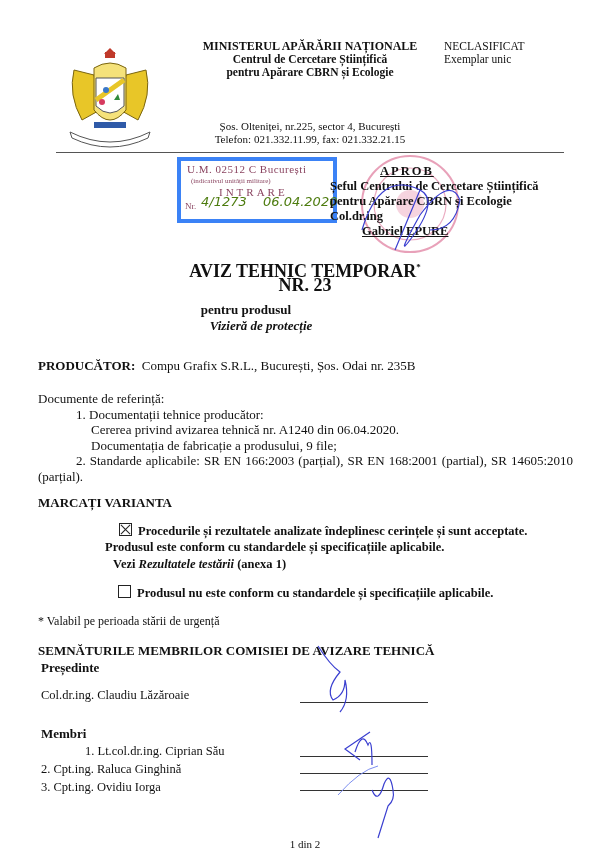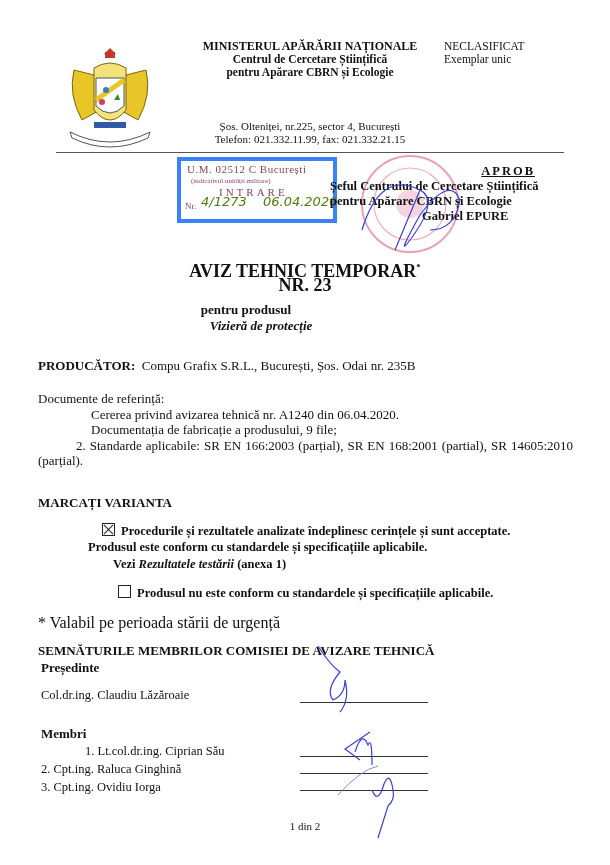--- a/index.html
+++ b/index.html
@@ -25,56 +25,56 @@
   #entry-stamp .st2 { position:absolute; left: 10px; top: 16px; font-size: 7px; text-align: right; }
   #entry-stamp .st3 { position:absolute; left: 38px; top: 25px; font-size: 11px; letter-spacing: 3px; }
   #entry-stamp .st4 { position:absolute; left: 4px; top: 40px; font-size: 9px; }
   #entry-stamp .hw { position:absolute; font-family: "DejaVu Sans", sans-serif; color: #4d7c0f; font-style: italic; font-size: 13px; }
   #entry-stamp .hw1 { left: 20px; top: 33px; }
   #entry-stamp .hw2 { left: 82px; top: 33px; }
 
   #round-stamp { left: 355px; top: 152px; width: 110px; height: 104px; }
 
   #approval { left: 330px; top: 164px; width: 270px; font-size: 12.5px; line-height: 15px; font-weight: bold; }
-  #approval .aprob { display:block; text-align:right; width: 155px; text-decoration: underline; letter-spacing: 2px; margin-left: 50px; }
-  #approval .signer { display:block; margin-left: 92px; }
+  #approval .aprob { display:block; text-align:left; width: 155px; text-decoration: underline; letter-spacing: 2px; margin-left: 50px; }
+  #approval .signer { display:block; margin-left: 32px; text-decoration: underline; }
 
   
   #title { left: 0; top: 257px; width: 610px; font-size: 18px; font-weight: bold; line-height: 20px; }
   #nr { left: 0; top: 275px; width: 610px; font-size: 18px; font-weight: bold; }
   #pentru { left: 0; top: 302px; width: 492px; font-size: 13px; font-weight: bold; }
   #product { left: 0; top: 318px; width: 522px; font-size: 13px; font-weight: bold; font-style: italic; }
 
   .body-text { font-size: 13px; line-height: 15.5px; }
   #producer { left: 38px; top: 358px; }
   #refs { left: 38px; top: 391px; width: 535px; }
   #refs .indent1 { padding-left: 38px; }
   #refs .indent2 { padding-left: 53px; }
   #refs .std { text-indent: 38px; text-align: justify; text-align-last: left; }
 
   #marcati { left: 38px; top: 495px; font-size: 13px; font-weight: bold; }
   .chk { display:inline-block; width: 11px; height: 11px; border: 1px solid #222; vertical-align: -1px; margin-right: 6px; position: relative; }
   .chk.x::before, .chk.x::after { content:""; position:absolute; left: 5px; top: -1px; width: 1px; height: 13px; background:#222; }
   .chk.x::before { transform: rotate(45deg); }
   .chk.x::after { transform: rotate(-45deg); }
-  #option1 { left: 88px; top: 523px; width: 470px; font-size: 12.5px; line-height: 15.5px; font-weight: bold; }
+  #option1 { left: 105px; top: 523px; width: 470px; font-size: 12.5px; line-height: 15.5px; font-weight: bold; }
   #option1 .first { padding-left: 14px; }
   #vezi { left: 113px; top: 557px; font-size: 12.5px; font-weight: bold; }
   #option2 { left: 118px; top: 585px; font-size: 12.5px; font-weight: bold; }
-  #footnote { left: 38px; top: 614px; font-size: 16px; }
+  #footnote { left: 38px; top: 614px; font-size: 12px; }
 
   #sig-heading { left: 38px; top: 643px; font-size: 13px; font-weight: bold; }
   #presedinte-label { left: 41px; top: 660px; font-size: 13px; font-weight: bold; }
   #presedinte-name { left: 41px; top: 688px; font-size: 12.5px; }
   #presedinte-line { left: 300px; top: 702px; width: 128px; border-top: 1px solid #333; }
   #membri-label { left: 41px; top: 726px; font-size: 13px; font-weight: bold; }
   .member { left: 41px; font-size: 12.5px; }
   .member-line { left: 300px; width: 128px; border-top: 1px solid #333; }
 
-  #page-num { left: 0; top: 820px; width: 610px; font-size: 11px; }
+  #page-num { left: 0; top: 838px; width: 610px; font-size: 11px; }
   svg.sig { position:absolute; left:0; top:0; width:610px; height:865px; pointer-events:none; }
 </style>
 </head>
 <body>
 
 <div id="logo" class="abs">
   <svg viewBox="0 0 92 110" width="92" height="110">
     <path d="M46 8 L40 14 L52 14 Z" fill="#c0392b"></path>
     <rect x="41" y="12" width="10" height="6" fill="#c0392b"></rect>
     <path d="M10 30 Q4 55 18 80 L36 70 L30 35 Z" fill="#e8c628" stroke="#7a6510" stroke-width="1"></path>
@@ -122,37 +122,39 @@
     <circle cx="55" cy="52" r="48" fill="none" stroke="#e28aa8" stroke-width="2" opacity="0.8"></circle>
     <circle cx="55" cy="52" r="36" fill="none" stroke="#e28aa8" stroke-width="1.2" opacity="0.7"></circle>
     <circle cx="55" cy="52" r="14" fill="#f0b7c9" opacity="0.6"></circle>
   </svg>
 </div>
 
 <div id="approval" class="abs">
   <span class="aprob">APROB</span>
   <div>Șeful  Centrului de Cercetare Științifică</div>
   <div>pentru Apărare CBRN și Ecologie</div>
+  <div>Col.dr.ing</div>
   <span class="signer">Gabriel EPURE</span>
 </div>
 
 <div id="title" class="abs c">
   <span>AVIZ TEHNIC TEMPORAR</span><sup style="font-size:9px;">*</sup>
 </div>
 <div id="nr" class="abs c">NR. 23</div>
 <div id="pentru" class="abs c">pentru produsul</div>
 <div id="product" class="abs c">Vizieră de protecție</div>
 
 <div id="producer" class="abs body-text">
   <span class="b">PRODUCĂTOR:</span>&nbsp;
   <span>Compu Grafix S.R.L., București, Șos. Odai nr. 235B</span>
 </div>
 
 <div id="refs" class="abs body-text">
   <div>Documente de referință:</div>
+  <div class="indent1">1.  Documentații tehnice producător:</div>
   <div class="indent2">Cererea privind avizarea tehnică nr. A1240 din 06.04.2020.</div>
   <div class="indent2">Documentația de fabricație a produsului, 9 file;</div>
   <div class="std">2. Standarde aplicabile: SR EN 166:2003 (parțial), SR EN 168:2001 (partial), SR 14605:2010 (parțial).</div>
 </div>
 
 <div id="marcati" class="abs">MARCAȚI VARIANTA</div>
 
 <div id="option1" class="abs">
   <span class="first"><span class="chk x"></span></span><span>Procedurile și rezultatele analizate îndeplinesc cerințele și sunt acceptate. Produsul este conform cu standardele și specificațiile aplicabile.</span>
 </div>

